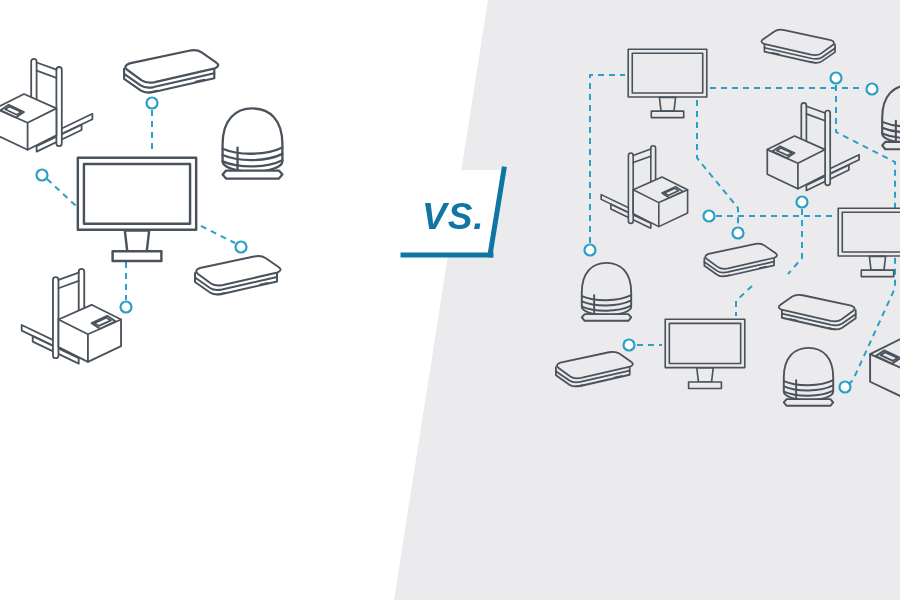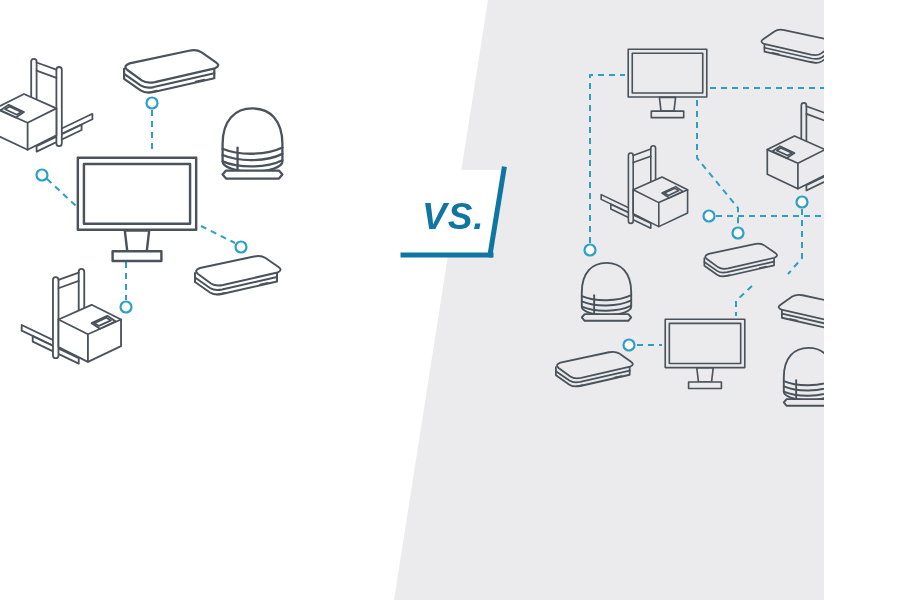--- a/index.html
+++ b/index.html
@@ -1,16 +1,16 @@
 <!DOCTYPE html>
 <html style="--outline: #4a525b; --accent: #2b9fc6; --accentDark: #0f76a4; --bgRight: #ebebed;"><head>
 <meta charset="utf-8">
 <style>
   html,body{margin:0;padding:0;background:#fff;}
-  .stage{position:relative;width:824px;height:600px;overflow:hidden;font-family:"Liberation Sans",sans-serif;text-align:right;}
+  .stage{position:relative;width:900px;height:600px;overflow:hidden;font-family:"Liberation Sans",sans-serif;text-align:right;}
   .stage svg{position:absolute;left:0;top:0;display:block;}
   .link{fill:none;stroke:var(--accent);stroke-width:2;stroke-dasharray:6 5;stroke-linecap:butt;}
   .dot{fill:#ffffff;stroke:var(--accent);stroke-width:2.2;}
   .icon{stroke:var(--outline);stroke-width:2;stroke-linejoin:round;stroke-linecap:round;}
   .fill-left{fill:#ffffff;}
   .fill-right{fill:var(--bgRight);}
   .vs-text{font-family:"Liberation Sans",sans-serif;font-style:italic;font-weight:bold;font-size:37px;fill:var(--accentDark);letter-spacing:1px;}
   .vs-border{stroke:var(--accentDark);stroke-width:5;fill:none;stroke-linecap:square;}
 </style>
 </head>

